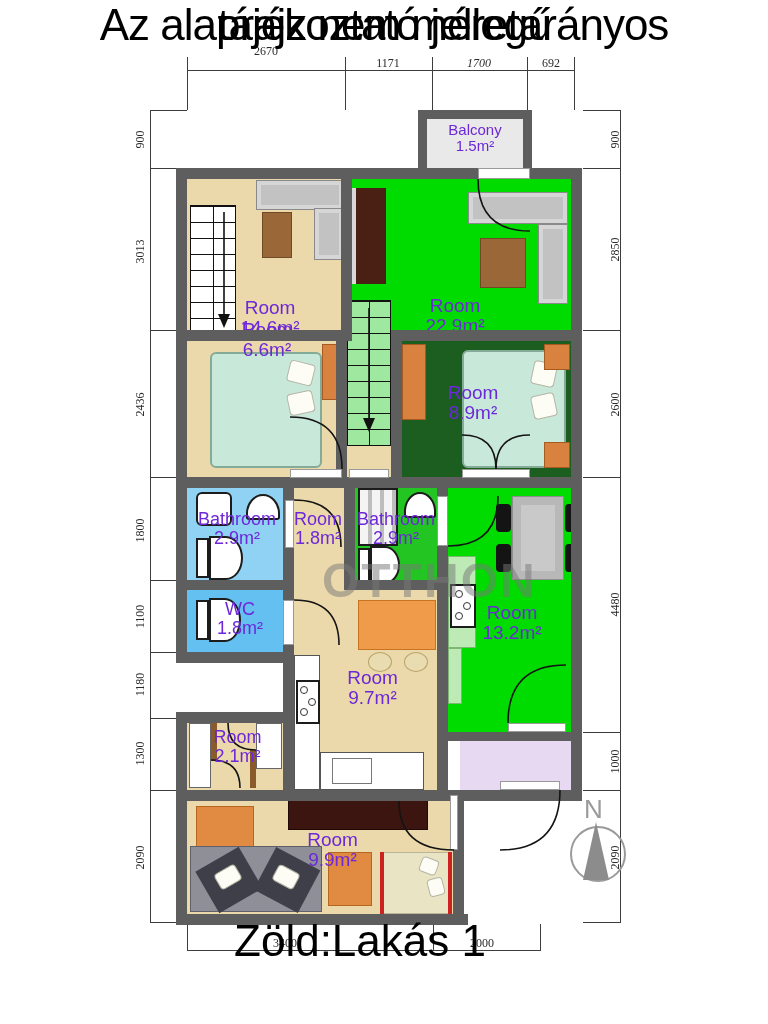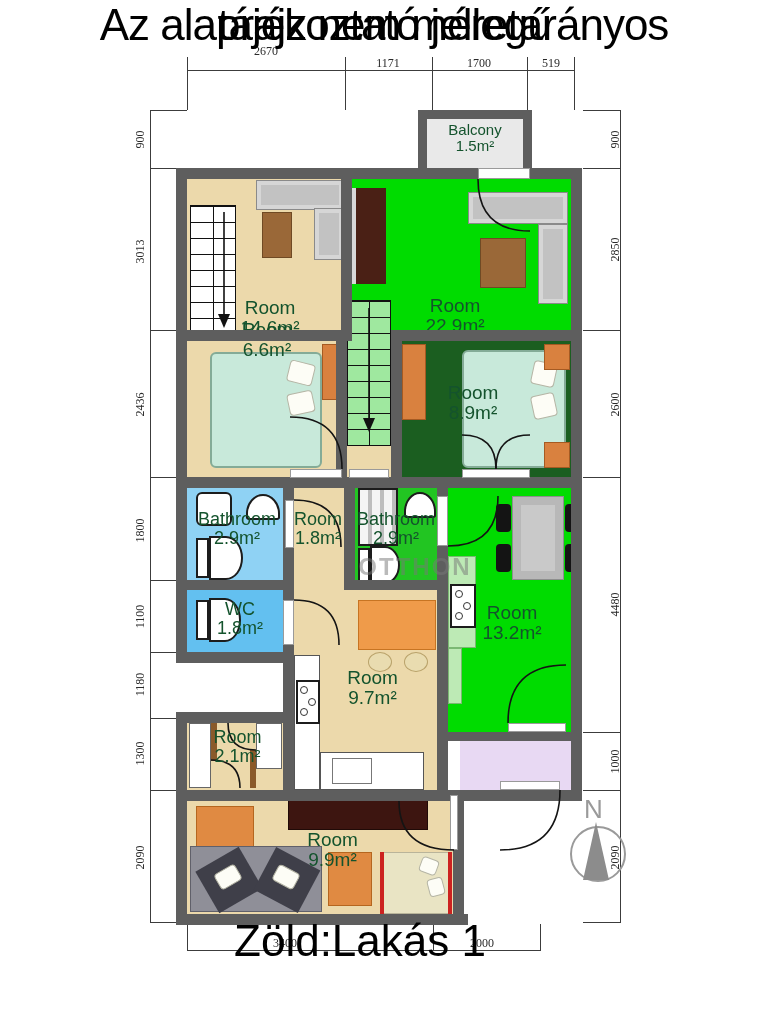--- a/index.html
+++ b/index.html
@@ -17,21 +17,21 @@
   .tblb{background:#9a6838;border:1px solid #6f4a24;}
   .bed{background:var(--mint-bed,#c8e9da);border:2px solid #84ab97;border-radius:6px;}
   .pillow{background:#fdfdf6;border:1px solid #b5b5a5;border-radius:4px;}
   .nstand{background:var(--orange,#d9813f);border:1px solid #a55a22;}
   .fixt{background:#fff;border:2px solid #1c1c1c;box-sizing:border-box;}
   .dome{border-radius:50% 50% 14% 14% / 75% 75% 10% 10%;}
   .stairs{position:absolute;z-index:2;box-sizing:border-box;border:1px solid #111;
           background-image:repeating-linear-gradient(to bottom,#111 0,#111 1px,transparent 1px,transparent 16px);}
   .stairs .mid{position:absolute;left:50%;top:0;bottom:0;width:1px;background:#111;}
   
-  .lbl{position:absolute;z-index:5;text-align:center;color:#14532d;line-height:1.06;}
+  .lbl{position:absolute;z-index:5;text-align:center;color:#6d28d9;line-height:1.06;}
   .lbl span{display:block;}
   .under{z-index:3;}
   .f19{font-size:19px;} .f18{font-size:18px;} .f16{font-size:16px;} .f15{font-size:15px;}
   
   .dline{position:absolute;background:#3c3c3c;z-index:1;}
   .dim{position:absolute;font-family:"Liberation Serif",serif;font-size:12px;color:#2a2a2a;
        text-align:center;z-index:1;}
   .dim.v{transform:rotate(-90deg);}
   
   .bigtxt{position:absolute;z-index:7;text-align:center;color:#000;font-size:44px;letter-spacing:-1px;}
@@ -79,22 +79,22 @@
   <div class="dline" style="left:583px;top:790px;width:37px;height:1px;"></div>
   <div class="dline" style="left:583px;top:922px;width:37px;height:1px;"></div>
 
   <div class="dline" style="left:187px;top:950px;width:353px;height:1px;"></div>
   <div class="dline" style="left:187px;top:924px;width:1px;height:27px;"></div>
   <div class="dline" style="left:433px;top:924px;width:1px;height:27px;"></div>
   <div class="dline" style="left:540px;top:924px;width:1px;height:27px;"></div>
 
   <div class="dim" style="left:236px;top:44px;width:60px;">2670</div>
   <div class="dim" style="left:358px;top:56px;width:60px;">1171</div>
-  <div class="dim" style="left:449px;top:56px;width:60px;">1700</div>
-  <div class="dim" style="left:521px;top:56px;width:60px;">519</div>
+  <div class="dim" style="left:449px;top:56px;width:60px;font-style:italic;">1700</div>
+  <div class="dim" style="left:521px;top:56px;width:60px;">692</div>
 
   <div class="dim v" style="left:110px;top:132px;width:60px;">900</div>
   <div class="dim v" style="left:110px;top:244px;width:60px;">3013</div>
   <div class="dim v" style="left:110px;top:397px;width:60px;">2436</div>
   <div class="dim v" style="left:110px;top:523px;width:60px;">1800</div>
   <div class="dim v" style="left:110px;top:609px;width:60px;">1100</div>
   <div class="dim v" style="left:110px;top:677px;width:60px;">1180</div>
   <div class="dim v" style="left:110px;top:746px;width:60px;">1300</div>
   <div class="dim v" style="left:110px;top:850px;width:60px;">2090</div>
 
@@ -317,21 +317,21 @@
   </div>
   <div class="lbl f18" style="left:200px;top:728px;width:75px;">
     <span>Room</span>
       <span>2.1m²</span>
   </div>
   <div class="lbl f19" style="left:290px;top:830px;width:85px;">
     <span>Room</span>
       <span>9.9m²</span>
   </div>
 
-  <div class="wm" style="left:340px;top:553px;width:150px;font-size:24px;letter-spacing:2px;">OTTHON</div>
+  <div class="wm" style="left:322px;top:553px;width:150px;font-size:48px;letter-spacing:2px;">OTTHON</div>
 
   <div class="compass-n" style="left:584px;top:794px;">N</div>
   <div class="compass-circle" style="left:570px;top:826px;width:52px;height:52px;"></div>
   <div class="needle" style="left:583px;top:822px;"></div>
 
   <div class="bigtxt" style="left:160px;top:916px;width:400px;letter-spacing:0;">Zöld:Lakás 1</div>
 
 </div>
 
 </body></html>

